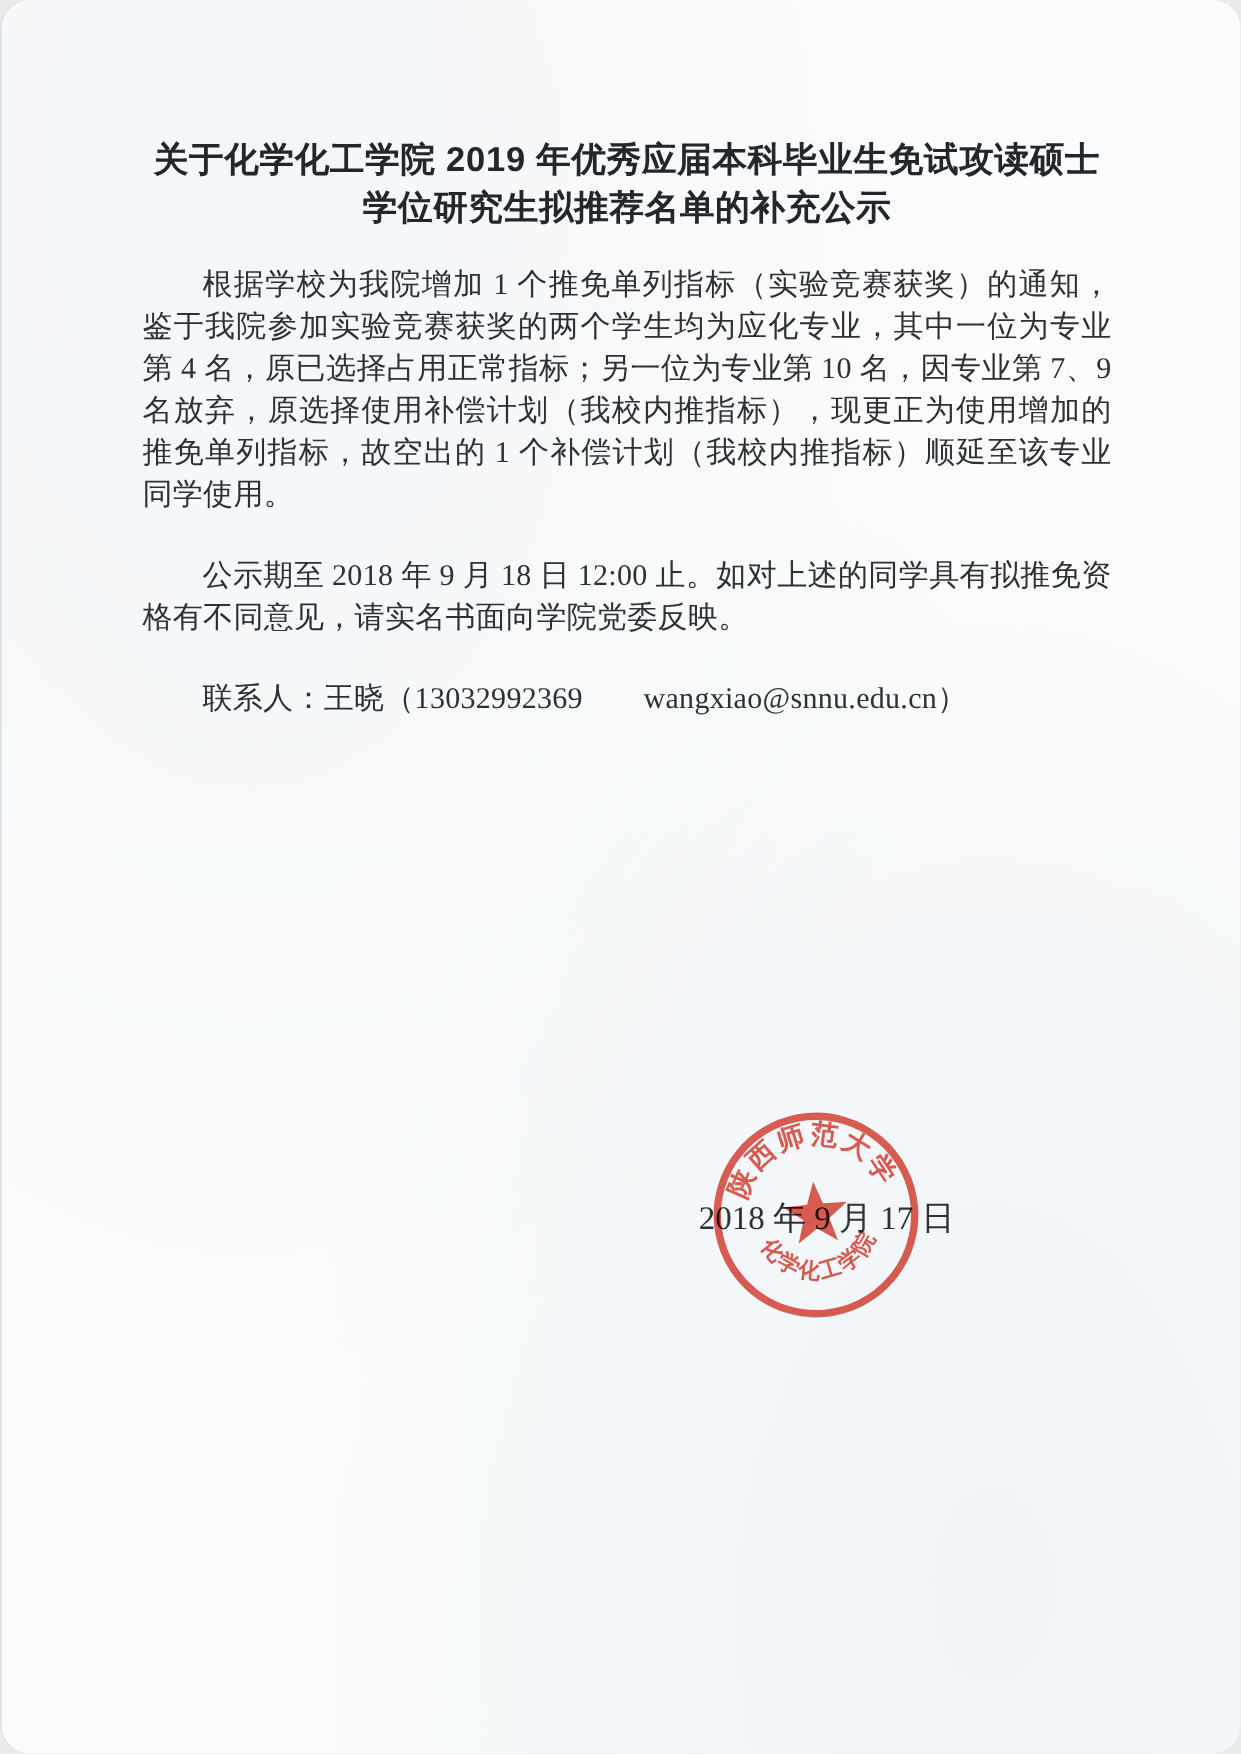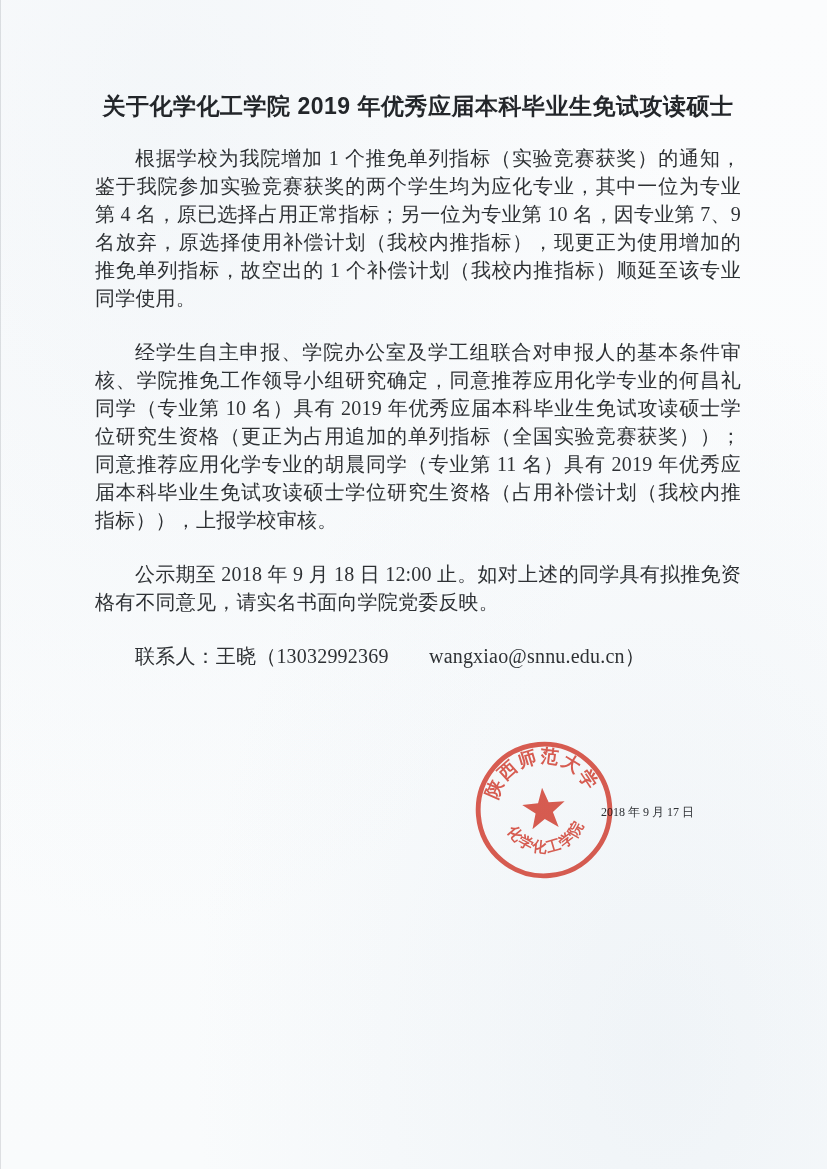--- a/index.html
+++ b/index.html
@@ -10,20 +10,21 @@
     position: relative;
     width: 827px;
     height: 1169px;
     margin: 0 auto;
     background:
       radial-gradient(ellipse at 20% 10%, rgba(210,222,232,0.18), rgba(0,0,0,0) 55%),
       radial-gradient(ellipse at 80% 90%, rgba(205,218,230,0.22), rgba(0,0,0,0) 50%),
       linear-gradient(180deg, #fbfcfd 0%, #f9fbfc 100%);
     overflow: hidden;
     box-shadow: inset 1px 0 0 rgba(60,70,80,0.15);
+    border-radius: 19px;
   }
 
   .content {
     padding: 90px 86px 0 95px;
   }
 
   .title {
     font-family: "Liberation Sans", "DejaVu Sans", sans-serif;
     font-weight: bold;
     color: #23262a;
@@ -59,25 +60,24 @@
     color: #2e3134;
     z-index: 1;
   }
   .sig-org {
     font-size: 19px;
     line-height: 26px;
     letter-spacing: 0.5px;
     white-space: nowrap;
   }
   .sig-date {
-    font-size: 12px;
+    font-size: 22px;
     line-height: 26px;
     margin-top: 4px;
     transform: translateX(-14px);
-    text-align: right;
   }
 
   .stamp {
     position: absolute;
     left: 474px;
     top: 740px;
     width: 140px;
     height: 140px;
     z-index: 2;
     opacity: 0.82;
@@ -92,24 +92,24 @@
   }
 </style>
 </head>
 <body>
 
 <div class="page">
 
   <div class="content">
     <h1 class="title">
       <span class="title-line">关于化学化工学院 2019 年优秀应届本科毕业生免试攻读硕士</span>
+      <span class="title-line">学位研究生拟推荐名单的补充公示</span>
     </h1>
 
     <p class="para">根据学校为我院增加 1 个推免单列指标（实验竞赛获奖）的通知，鉴于我院参加实验竞赛获奖的两个学生均为应化专业，其中一位为专业第 4 名，原已选择占用正常指标；另一位为专业第 10 名，因专业第 7、9 名放弃，原选择使用补偿计划（我校内推指标），现更正为使用增加的推免单列指标，故空出的 1 个补偿计划（我校内推指标）顺延至该专业同学使用。</p>
-    <p class="para">经学生自主申报、学院办公室及学工组联合对申报人的基本条件审核、学院推免工作领导小组研究确定，同意推荐应用化学专业的何昌礼同学（专业第 10 名）具有 2019 年优秀应届本科毕业生免试攻读硕士学位研究生资格（更正为占用追加的单列指标（全国实验竞赛获奖））；同意推荐应用化学专业的胡晨同学（专业第 11 名）具有 2019 年优秀应届本科毕业生免试攻读硕士学位研究生资格（占用补偿计划（我校内推指标）），上报学校审核。</p>
     <p class="para">公示期至 2018 年 9 月 18 日 12:00 止。如对上述的同学具有拟推免资格有不同意见，请实名书面向学院党委反映。</p>
     <p class="para contact">联系人：王晓（13032992369　　wangxiao@snnu.edu.cn）</p>
   </div>
 
   <div class="signature">
     <div class="sig-date">2018 年 9 月 17 日</div>
   </div>
 
   <div class="stamp">
     <svg viewBox="0 0 200 200" xmlns="http://www.w3.org/2000/svg">

